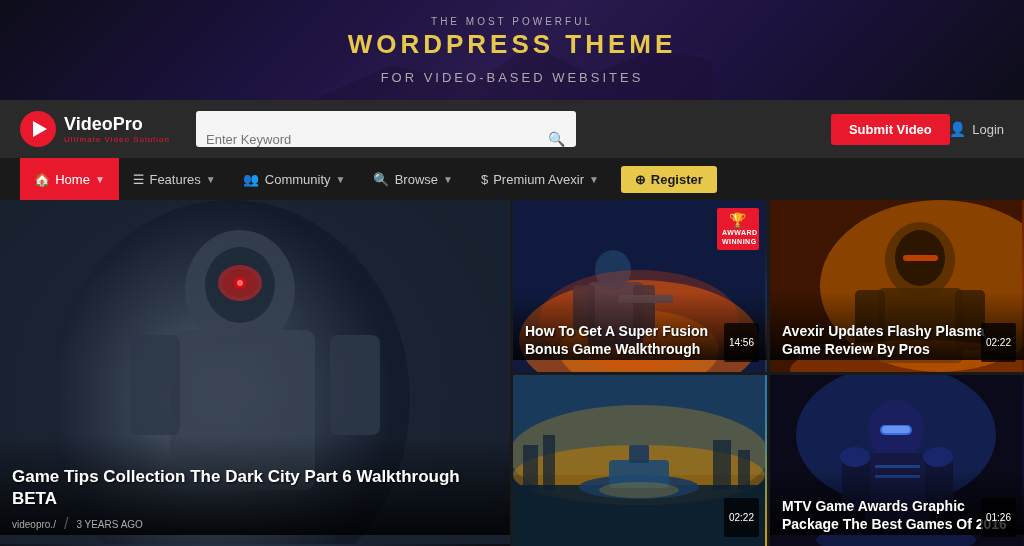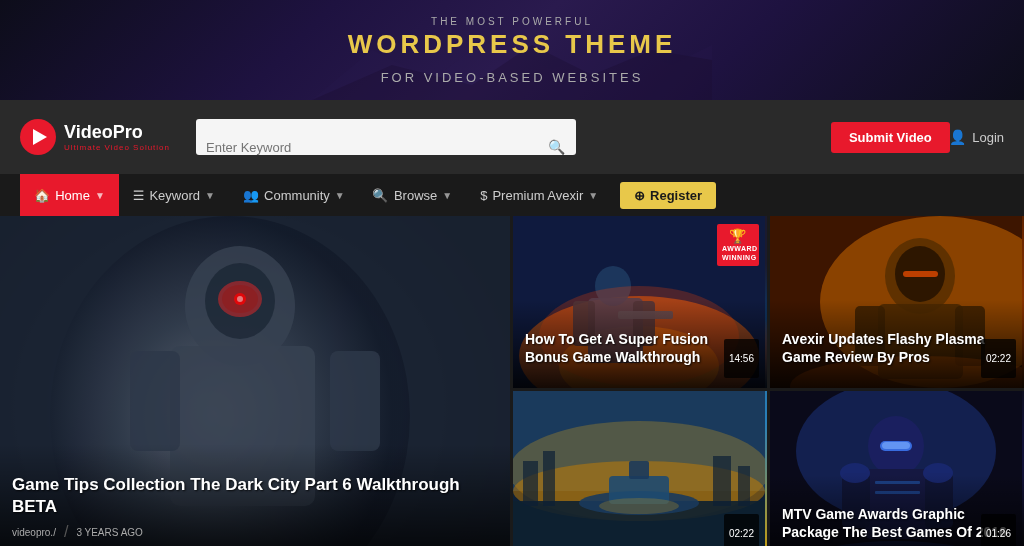--- a/index.html
+++ b/index.html
@@ -56,21 +56,21 @@
       color: #aaaaaa;
       font-size: 13px;
       letter-spacing: 3px;
       text-transform: uppercase;
       margin-top: 10px;
     }
 
     
     .header {
       background: #2a2a2a;
-      height: 74px;
+      height: 58px;
       display: flex;
       align-items: center;
       padding: 0 20px;
       gap: 16px;
     }
     .logo {
       display: flex;
       align-items: center;
       gap: 8px;
       min-width: 160px;
@@ -216,25 +216,25 @@
       overflow: hidden;
       background: #111;
       cursor: pointer;
     }
     .video-card.large {
       grid-row: 1 / 3;
     }
 
     .card-overlay {
       position: absolute;
-      bottom: 0;
+      bottom: 12px;
       left: 0;
       right: 0;
       background: linear-gradient(transparent, rgba(0,0,0,0.85));
-      padding: 30px 12px 22px;
+      padding: 30px 12px 2px;
     }
     .card-title {
       color: white;
       font-size: 14px;
       font-weight: 700;
       line-height: 1.3;
       text-shadow: 1px 1px 2px rgba(0,0,0,0.8);
     }
     .card-title.large-title {
       font-size: 17px;
@@ -329,21 +329,21 @@
 </div>
 
 <nav class="nav">
   <div class="nav-item active">
     <span class="nav-icon">🏠</span>
     <span>Home</span>
     <span class="chevron">▼</span>
   </div>
   <div class="nav-item">
     <span class="nav-icon">☰</span>
-    <span>Keyword</span>
+    <span>Features</span>
     <span class="chevron">▼</span>
   </div>
   <div class="nav-item">
     <span class="nav-icon">👥</span>
     <span>Community</span>
     <span class="chevron">▼</span>
   </div>
   <div class="nav-item">
     <span class="nav-icon">🔍</span>
     <span>Browse</span>

